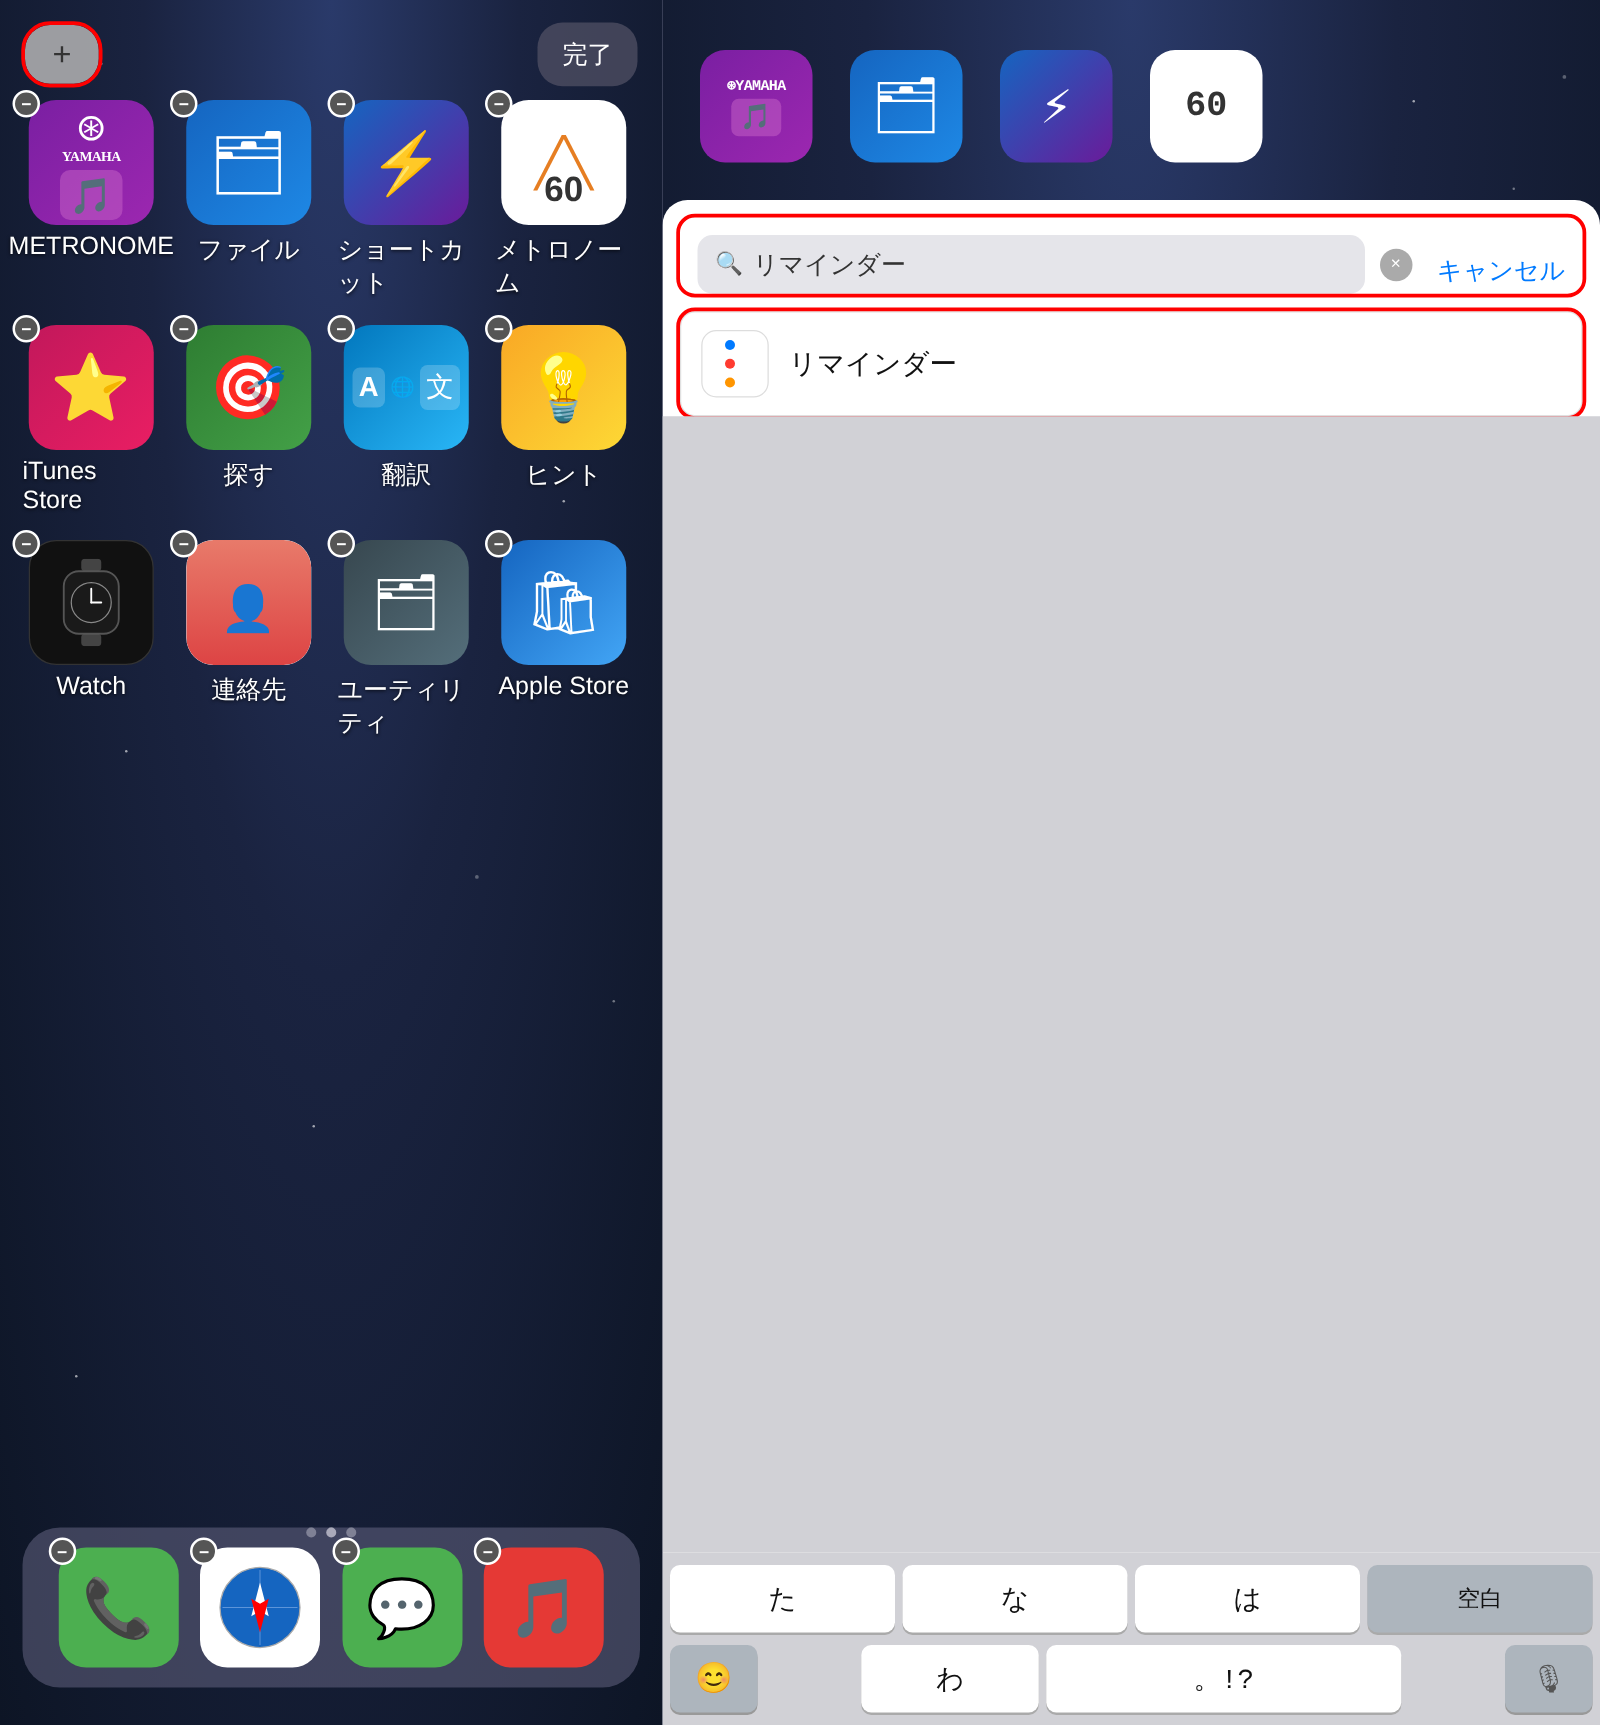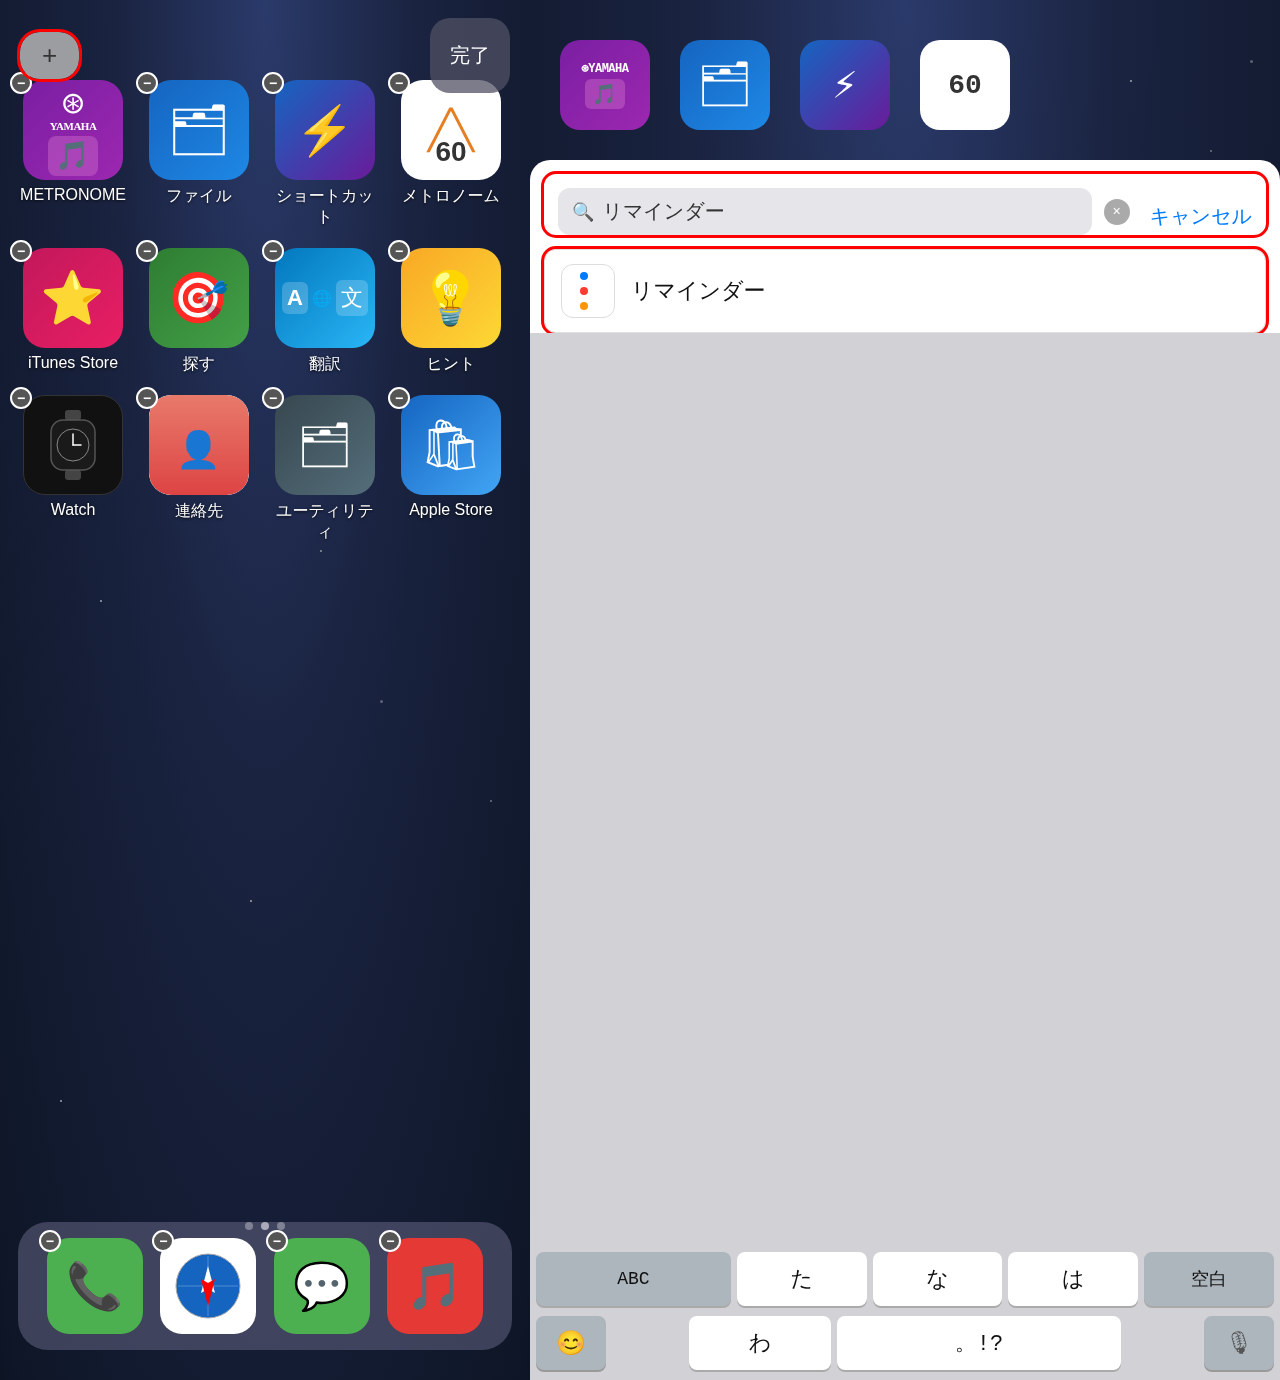--- a/index.html
+++ b/index.html
@@ -68,21 +68,21 @@
       font-size: 26px;
       color: #333;
       cursor: pointer;
       outline: 3px solid red;
     }
 
     .done-button {
       background: rgba(80,80,100,0.75);
       border: none;
       border-radius: 20px;
-      padding: 24px 20px;
+      padding: 12px 20px;
       font-size: 20px;
       color: white;
       cursor: pointer;
     }
 
     
     .minus-badge {
       position: absolute;
       width: 22px;
       height: 22px;
@@ -126,23 +126,23 @@
       align-items: center;
       justify-content: center;
       font-size: 40px;
       color: white;
       position: relative;
       overflow: hidden;
     }
 
     .app-label {
       margin-top: 6px;
-      font-size: 16px;
-      color: white;
-      text-align: center;
+      font-size: 20px;
+      color: white;
+      text-align: left;
       text-shadow: 0 1px 3px rgba(0,0,0,0.8);
     }
 
     
     .app-yamaha { background: linear-gradient(135deg, #7a1fa2, #9c27b0); }
     .app-files { background: linear-gradient(135deg, #1565c0, #1e88e5); }
     .app-shortcuts { background: linear-gradient(135deg, #1565c0, #6a1b9a); }
     .app-metronome { background: white; color: #333; }
     .app-itunes { background: linear-gradient(135deg, #c2185b, #e91e63); }
     .app-find { background: linear-gradient(135deg, #2e7d32, #43a047); }
@@ -667,21 +667,20 @@
         </div>
         <span class="result-label">リマインダー</span>
       </div>
 
       <div class="gray-area"></div>
 
       <div class="keyboard">
 
 
         <div class="kb-row">
-          <div class="kb-key gray wide">ABC</div>
           <div class="kb-key">た</div>
           <div class="kb-key">な</div>
           <div class="kb-key">は</div>
           <div class="kb-key gray">空白</div>
         </div>
 
 
         <div class="kb-bottom-row">
           <div class="kb-emoji">😊</div>
           <div style="flex:0.5;"></div>

